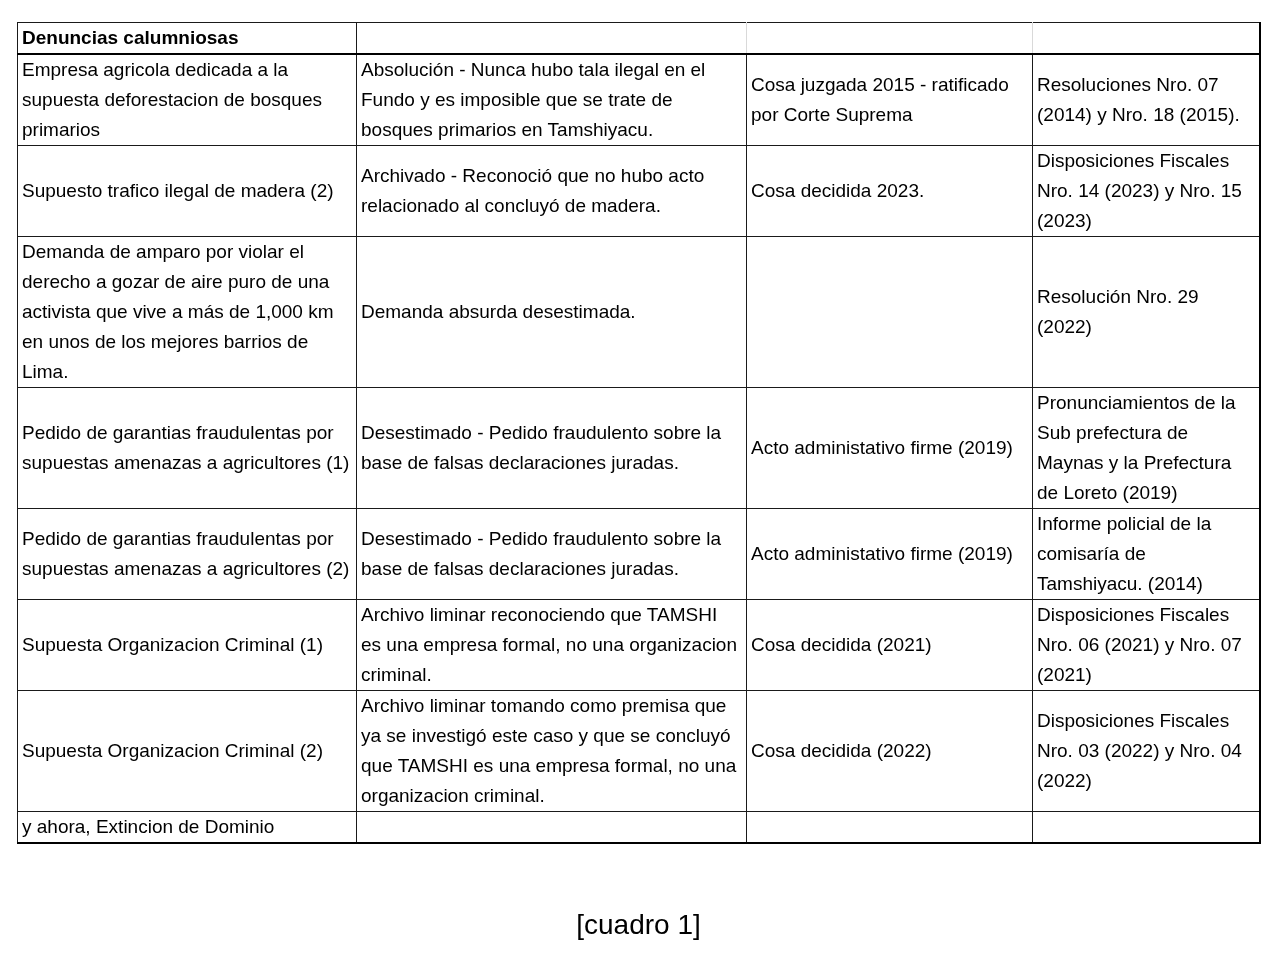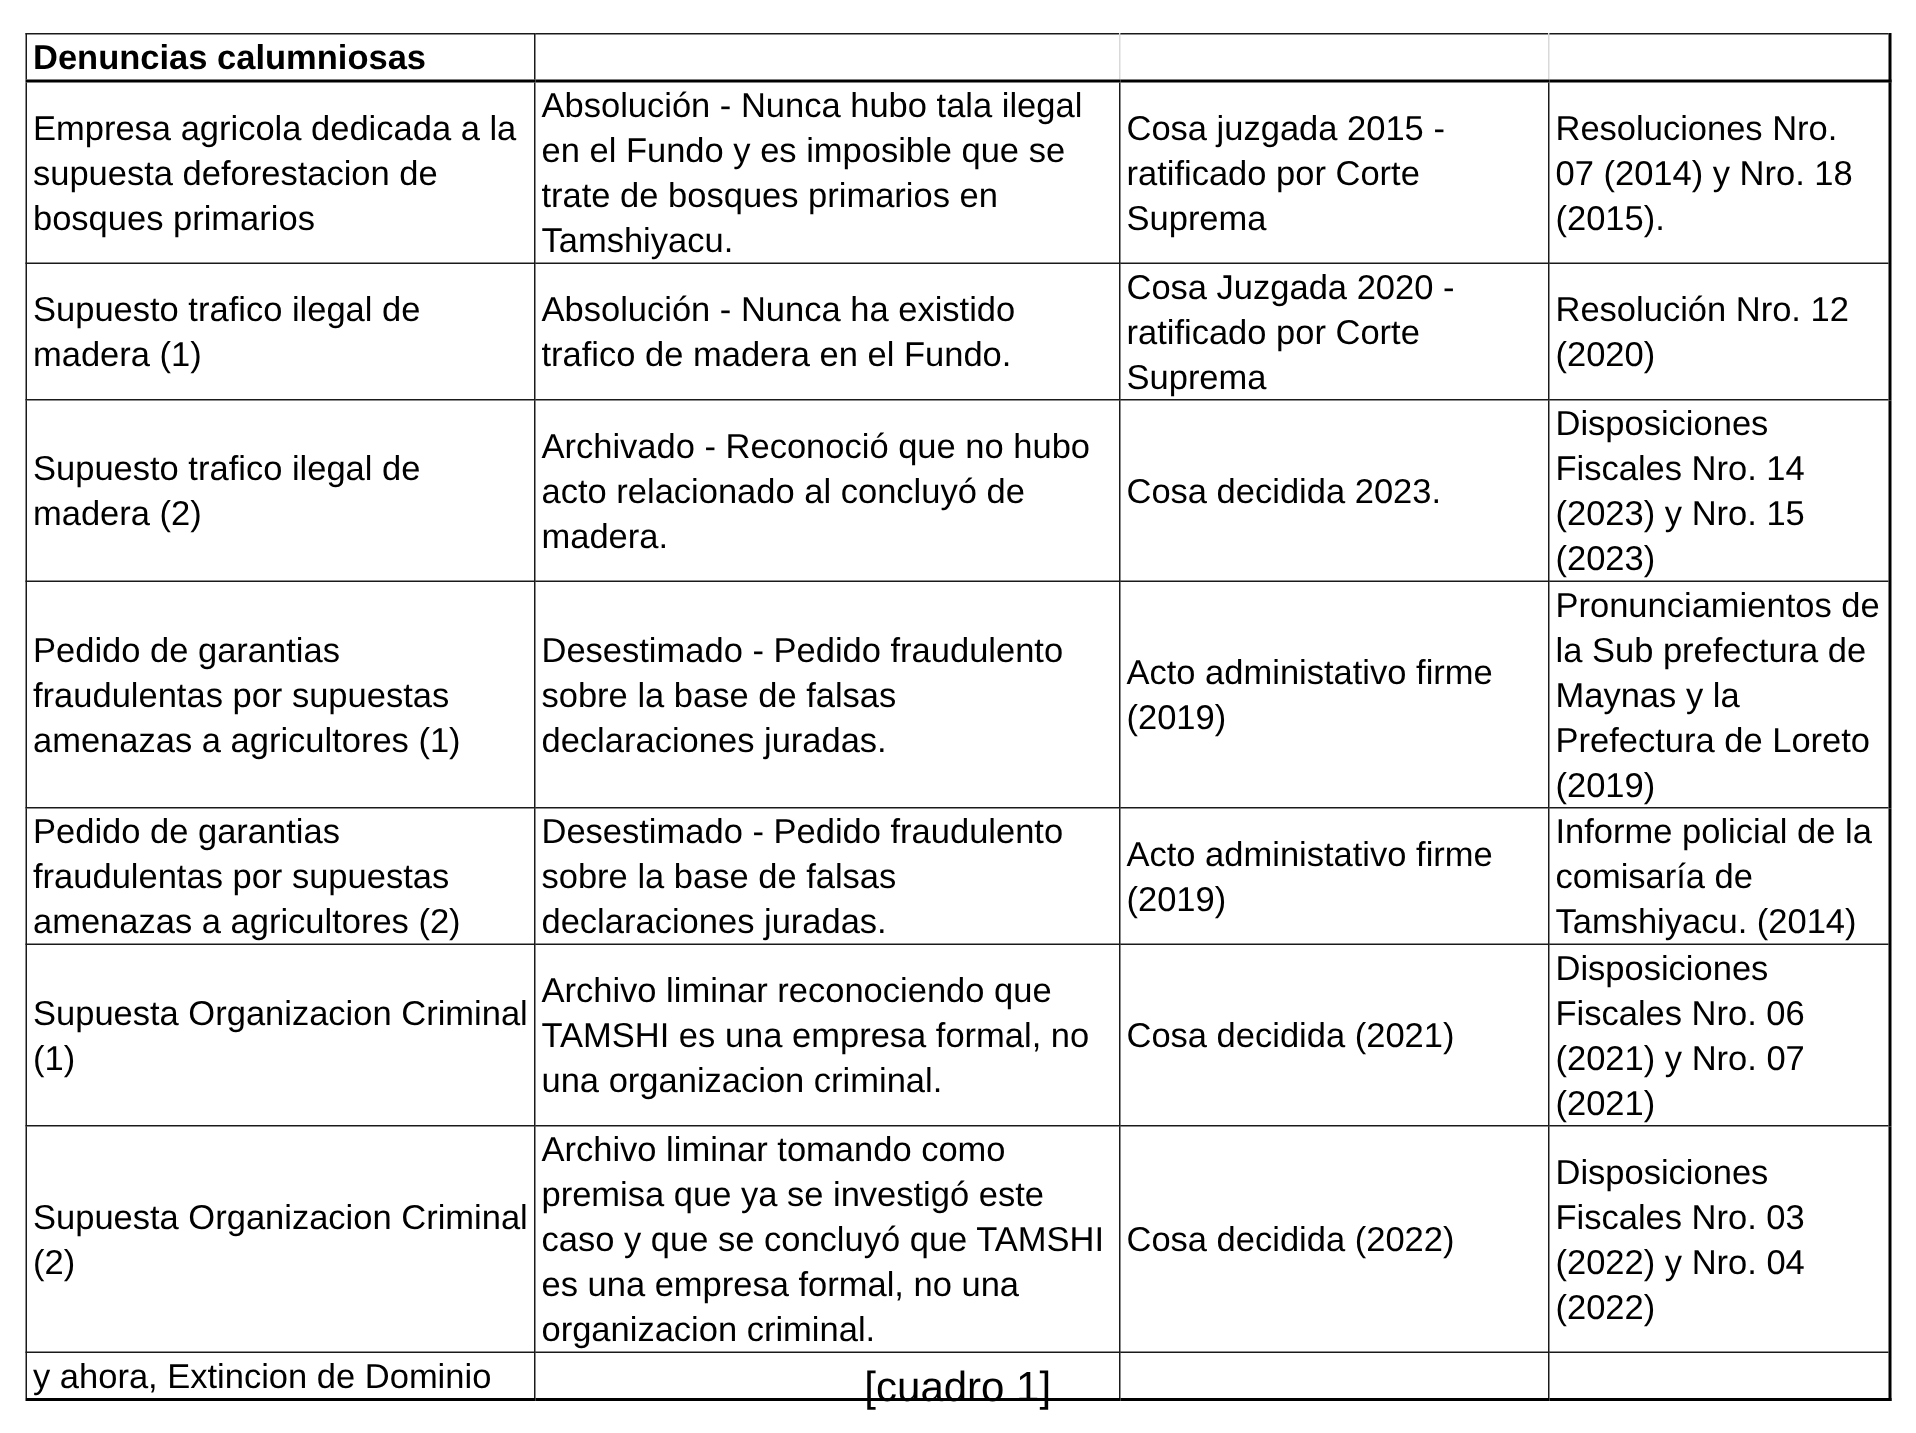--- a/index.html
+++ b/index.html
@@ -15,21 +15,21 @@
       font-family: "Liberation Sans", "DejaVu Sans", sans-serif;
       color: #000000;
     }
     .doc-table {
       position: absolute;
       left: 17px;
       top: 22px;
       width: 1242px;
       border-collapse: collapse;
       table-layout: fixed;
-      font-size: 23px;
+      font-size: 19px;
       line-height: 30px;
     }
     .doc-table col.c1 { width: 339px; }
     .doc-table col.c2 { width: 390px; }
     .doc-table col.c3 { width: 286px; }
     .doc-table col.c4 { width: 227px; }
     .doc-table td {
       border: 1.5px solid #1a1a1a;
       padding: 0 4px;
       vertical-align: middle;
@@ -80,31 +80,31 @@
       <td class="hdr-empty"></td>
       <td class="hdr-empty"></td>
       <td class="hdr-empty last"></td>
     </tr>
     <tr style="height:91px">
       <td class="left">Empresa agricola dedicada a la supuesta deforestacion de bosques primarios</td>
       <td class="left">Absolución - Nunca hubo tala ilegal en el Fundo y es imposible que se trate de bosques primarios en Tamshiyacu.</td>
       <td class="center">Cosa juzgada 2015 - ratificado por Corte Suprema</td>
       <td class="center">Resoluciones Nro. 07 (2014) y Nro. 18 (2015).</td>
     </tr>
-    <tr style="height:61px">
-      <td class="left">Supuesto trafico ilegal de madera (1)</td>
-      <td class="left">Absolución - Nunca ha existido trafico de madera en el Fundo.</td>
-      <td class="center">Cosa Juzgada 2020 - ratificado por Corte Suprema</td>
-      <td class="center">Resolución Nro. 12 (2020)</td>
-    </tr>
     <tr style="height:90px">
       <td class="left">Supuesto trafico ilegal de madera (2)</td>
       <td class="left">Archivado - Reconoció que no hubo acto relacionado al concluyó de madera.</td>
       <td class="center">Cosa decidida 2023.</td>
       <td class="center">Disposiciones Fiscales Nro. 14 (2023) y Nro. 15 (2023)</td>
+    </tr>
+    <tr style="height:151px">
+      <td class="left">Demanda de amparo por violar el derecho a gozar de aire puro de una activista que vive a más de 1,000 km en unos de los mejores barrios de Lima.</td>
+      <td class="left">Demanda absurda desestimada.</td>
+      <td class="center"></td>
+      <td class="center">Resolución Nro. 29 (2022)</td>
     </tr>
     <tr style="height:121px">
       <td class="left">Pedido de garantias fraudulentas por supuestas amenazas a agricultores (1)</td>
       <td class="left">Desestimado - Pedido fraudulento sobre la base de falsas declaraciones juradas.</td>
       <td class="center">Acto administativo firme (2019)</td>
       <td class="center">Pronunciamientos de la Sub prefectura de Maynas y la Prefectura de Loreto (2019)</td>
     </tr>
     <tr style="height:90px">
       <td class="left">Pedido de garantias fraudulentas por supuestas amenazas a agricultores (2)</td>
       <td class="left">Desestimado - Pedido fraudulento sobre la base de falsas declaraciones juradas.</td>

